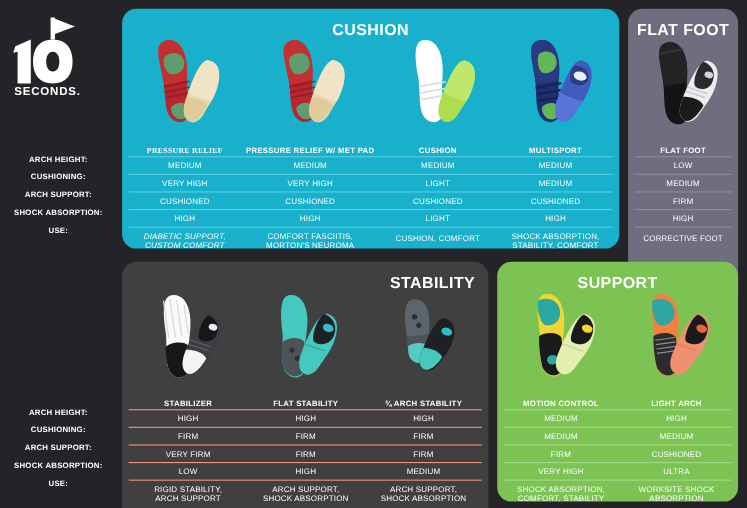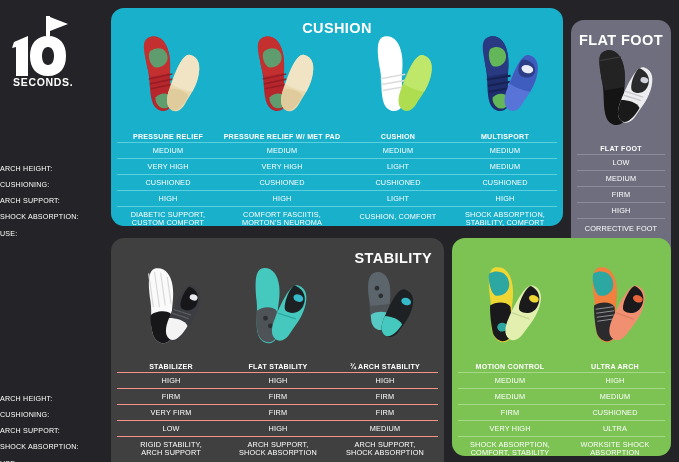--- a/index.html
+++ b/index.html
@@ -12,26 +12,25 @@
   #root { position: relative; width: 679px; height: 462px; background: #242428; }
 
   
   .logo { position: absolute; left: 8px; top: 14px; width: 72px; height: 74px; }
   .logo svg { display: block; }
 
   
   .rowlabels {
     position: absolute;
     width: 106px;
-    text-align: left;
+    text-align: center;
     color: #ffffff;
-    font-weight: normal;
+    font-weight: bold;
     font-size: 7.1px;
     letter-spacing: .2px;
-    margin-top: 24px;
   }
   .rowlabels .rl {
     position: absolute; right: 0; width: 106px; white-space: nowrap;
   }
 
   
   .panel { position: absolute; border-radius: 13px; overflow: hidden; }
   .panel .ptitle {
     position: absolute; color: #fff; font-weight: bold;
     letter-spacing: .4px;
@@ -107,26 +106,26 @@
             <path d="M16 64 C22 60 30 62 31 68 C32 74 26 79 20 76 C16 74 14 67 16 64 Z" fill="#5F9C6E"></path>
             <path d="M13 44 h24 v1.6 h-24 z M13 49 h23 v1.6 h-23 z M13 54 h22 v1.6 h-22 z" fill="#8F1C22" opacity=".85"></path>
           </g>
           <g transform="rotate(14 48 52)">
             <path d="M48 22 C57 22 61 30 61 42 C61 54 57 62 55 70 C53 78 48 82 43 80 C37 78 35 70 36 60 C37 48 39 22 48 22 Z" fill="#E9D9AE"></path>
             <path d="M48 22 C57 22 61 30 61 42 C61 48 60 52 59 57 C53 58 43 57 37 55 C38 42 40 22 48 22 Z" fill="#F1E4C4"></path>
             <path d="M36 60 C42 58 52 58 56 62 C54 72 49 82 43 80 C37 78 35 70 36 60 Z" fill="#DFCB9B"></path>
           </g>
         </svg>
       </div>
-      <div class="colname" style="top:125px;">PRESSURE RELIEF</div>
+      <div class="colname" style="top:125px;font-family:Liberation Serif, serif;">PRESSURE RELIEF</div>
       <div class="cell" style="top:139px;">MEDIUM</div>
       <div class="cell" style="top:155px;">VERY HIGH</div>
       <div class="cell" style="top:171px;">CUSHIONED</div>
       <div class="cell" style="top:187px;">HIGH</div>
-      <div class="cell two" style="top:203px; white-space:pre-line;">DIABETIC SUPPORT,
+      <div class="cell two" style="top:203px; white-space:pre-line;font-style:italic;">DIABETIC SUPPORT,
 CUSTOM COMFORT</div>
     </div>
 
     <div class="col" style="left:110px; width:122px;">
       <div class="art" style="left:28px; top:24px;">
         <svg width="66" height="84" viewBox="0 0 66 84">
           <g transform="rotate(-12 24 42)">
             <path d="M24 4 C33 4 38 12 38 24 C38 36 34 44 33 54 C32 64 34 72 28 77 C22 82 14 78 12 70 C10 60 14 48 14 36 C14 20 15 4 24 4 Z" fill="#B7262C"></path>
             <path d="M24 4 C33 4 38 12 38 24 C38 31 36 37 35 43 L15 43 C14 38 14 30 14 24 C14 12 15 4 24 4 Z" fill="#C4302F"></path>
             <path d="M20 18 C28 14 36 18 36 26 C36 33 29 37 22 35 C17 33 16 21 20 18 Z" fill="#5F9C6E"></path>
@@ -191,21 +190,21 @@
       <div class="colname" style="top:125px;">MULTISPORT</div>
       <div class="cell" style="top:139px;">MEDIUM</div>
       <div class="cell" style="top:155px;">MEDIUM</div>
       <div class="cell" style="top:171px;">CUSHIONED</div>
       <div class="cell" style="top:187px;">HIGH</div>
       <div class="cell two" style="top:203px; white-space:pre-line;">SHOCK ABSORPTION,
 STABILITY, COMFORT</div>
     </div>
   </div>
 
-  <div class="panel" style="left:571px; top:20px; width:100px; height:274px; background:#6E6E7E;">
+  <div class="panel" style="left:571px; top:8px; width:100px; height:274px; background:#6E6E7E;">
     <div class="ptitle" style="left:0; right:0; top:12px; text-align:center; font-size:14.5px;">FLAT FOOT</div>
 
     <div class="sep" style="left:6px; right:6px; top:134px; background:#8C8C9A;"></div>
     <div class="sep" style="left:6px; right:6px; top:150px; background:#8C8C9A;"></div>
     <div class="sep" style="left:6px; right:6px; top:166px; background:#8C8C9A;"></div>
     <div class="sep" style="left:6px; right:6px; top:182px; background:#8C8C9A;"></div>
     <div class="sep" style="left:6px; right:6px; top:198px; background:#8C8C9A;"></div>
 
     <div class="col" style="left:4px; width:92px;">
       <div class="art" style="left:16px; top:28px;">
@@ -323,20 +322,21 @@
       <div class="cell" style="top:139px;">HIGH</div>
       <div class="cell" style="top:155px;">FIRM</div>
       <div class="cell" style="top:171px;">FIRM</div>
       <div class="cell" style="top:187px;">MEDIUM</div>
       <div class="cell two" style="top:203px; white-space:pre-line;">ARCH SUPPORT,
 SHOCK ABSORPTION</div>
     </div>
   </div>
 
   <div class="panel" style="left:452px; top:238px; width:219px; height:218px; background:#7CC353;">
+    <div class="ptitle" style="left:0; right:0; top:12px; text-align:center; font-size:14.5px;">SUPPORT</div>
 
     <div class="sep" style="left:6px; right:6px; top:134px; background:#A5D887;"></div>
     <div class="sep" style="left:6px; right:6px; top:150px; background:#A5D887;"></div>
     <div class="sep" style="left:6px; right:6px; top:166px; background:#A5D887;"></div>
     <div class="sep" style="left:6px; right:6px; top:182px; background:#A5D887;"></div>
     <div class="sep" style="left:6px; right:6px; top:198px; background:#A5D887;"></div>
 
     <div class="col" style="left:5px; width:106px;">
       <div class="art" style="left:20px; top:26px;">
         <svg width="66" height="84" viewBox="0 0 66 84">
@@ -373,21 +373,21 @@
             <path d="M14 44 h18 M14 48 h18 M14 52 h17 M14 56 h16" stroke="#8D8F92" stroke-width="1" fill="none"></path>
           </g>
           <g transform="rotate(20 46 50)">
             <path d="M46 20 C55 20 59 28 59 40 C59 52 55 60 53 68 C51 76 46 80 41 78 C35 76 33 68 34 58 C35 46 37 20 46 20 Z" fill="#F09070"></path>
             <path d="M44 21 C53 22 58 29 57 38 C56 46 48 50 42 48 C37 46 39 23 44 21 Z" fill="#1A1A1C"></path>
             <ellipse cx="51" cy="32" rx="5" ry="3.6" fill="#E8643A"></ellipse>
             <path d="M35 52 h19 v1.2 h-19 z" fill="#D97F62"></path>
           </g>
         </svg>
       </div>
-      <div class="colname" style="top:125px;">ULTRA ARCH</div>
+      <div class="colname" style="top:125px;">LIGHT ARCH</div>
       <div class="cell" style="top:139px;">HIGH</div>
       <div class="cell" style="top:155px;">MEDIUM</div>
       <div class="cell" style="top:171px;">CUSHIONED</div>
       <div class="cell" style="top:187px;">ULTRA</div>
       <div class="cell two" style="top:203px; white-space:pre-line;">WORKSITE SHOCK
 ABSORPTION</div>
     </div>
   </div>
 
 </div>

